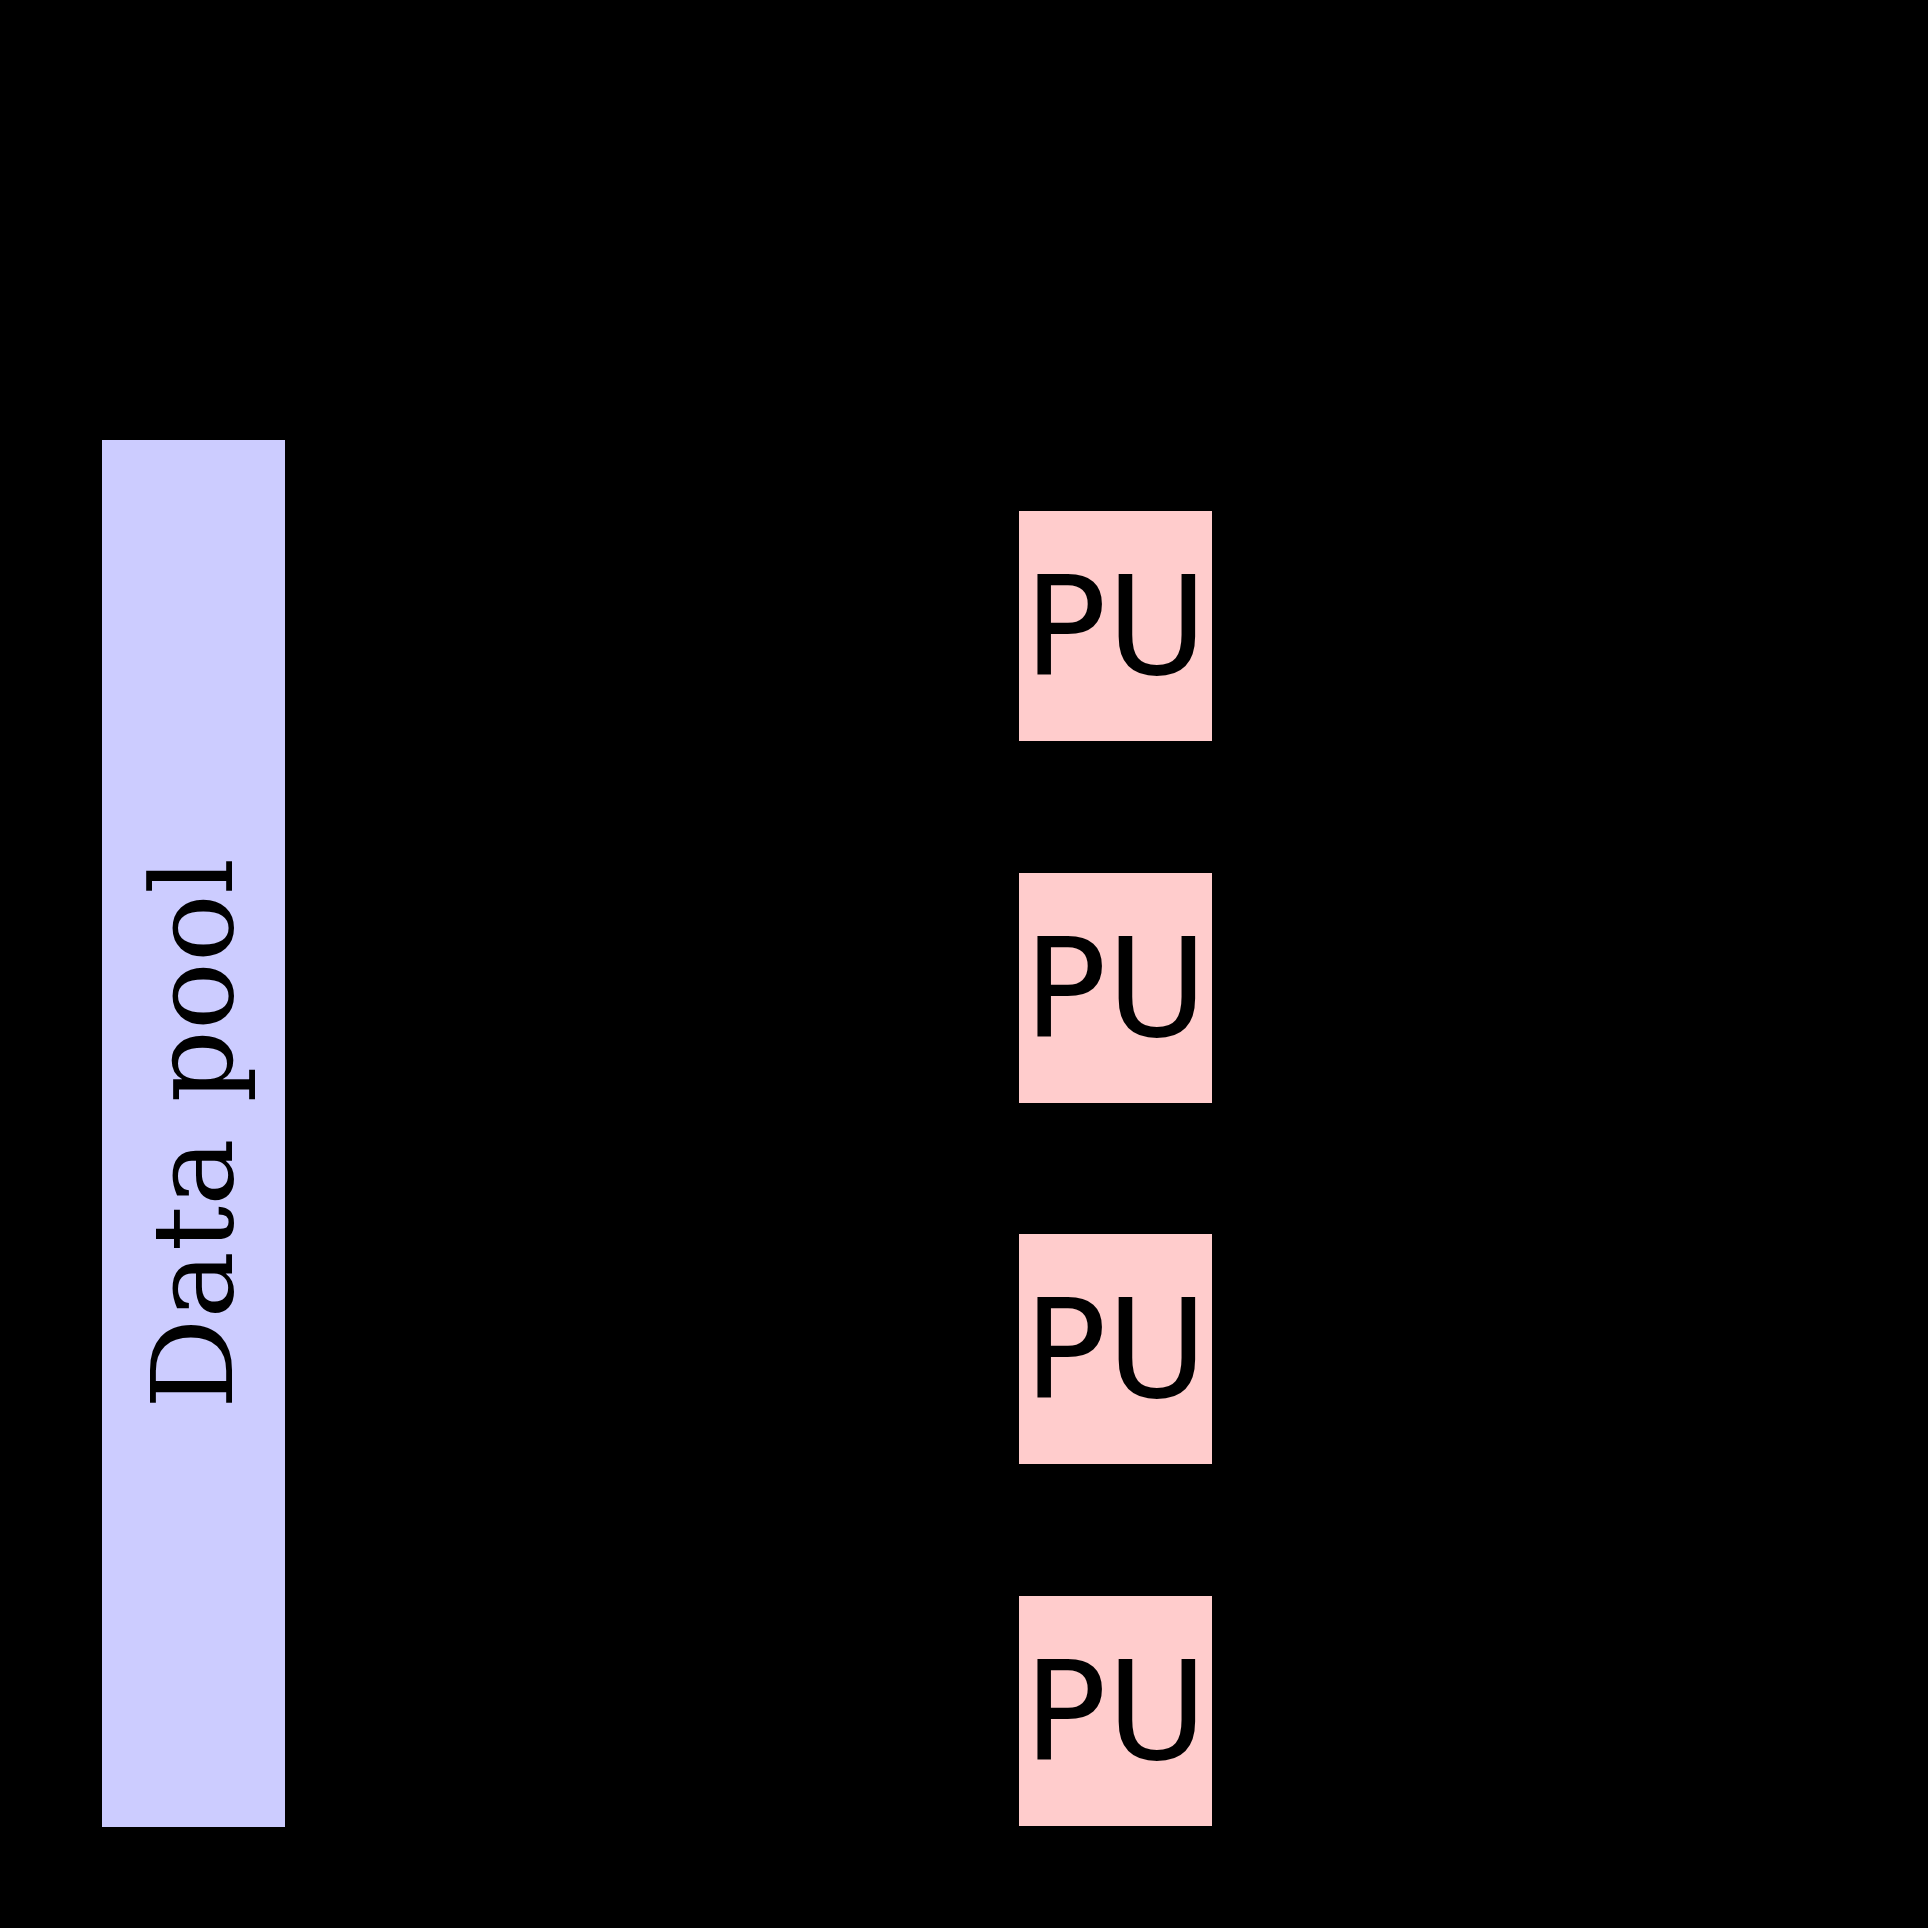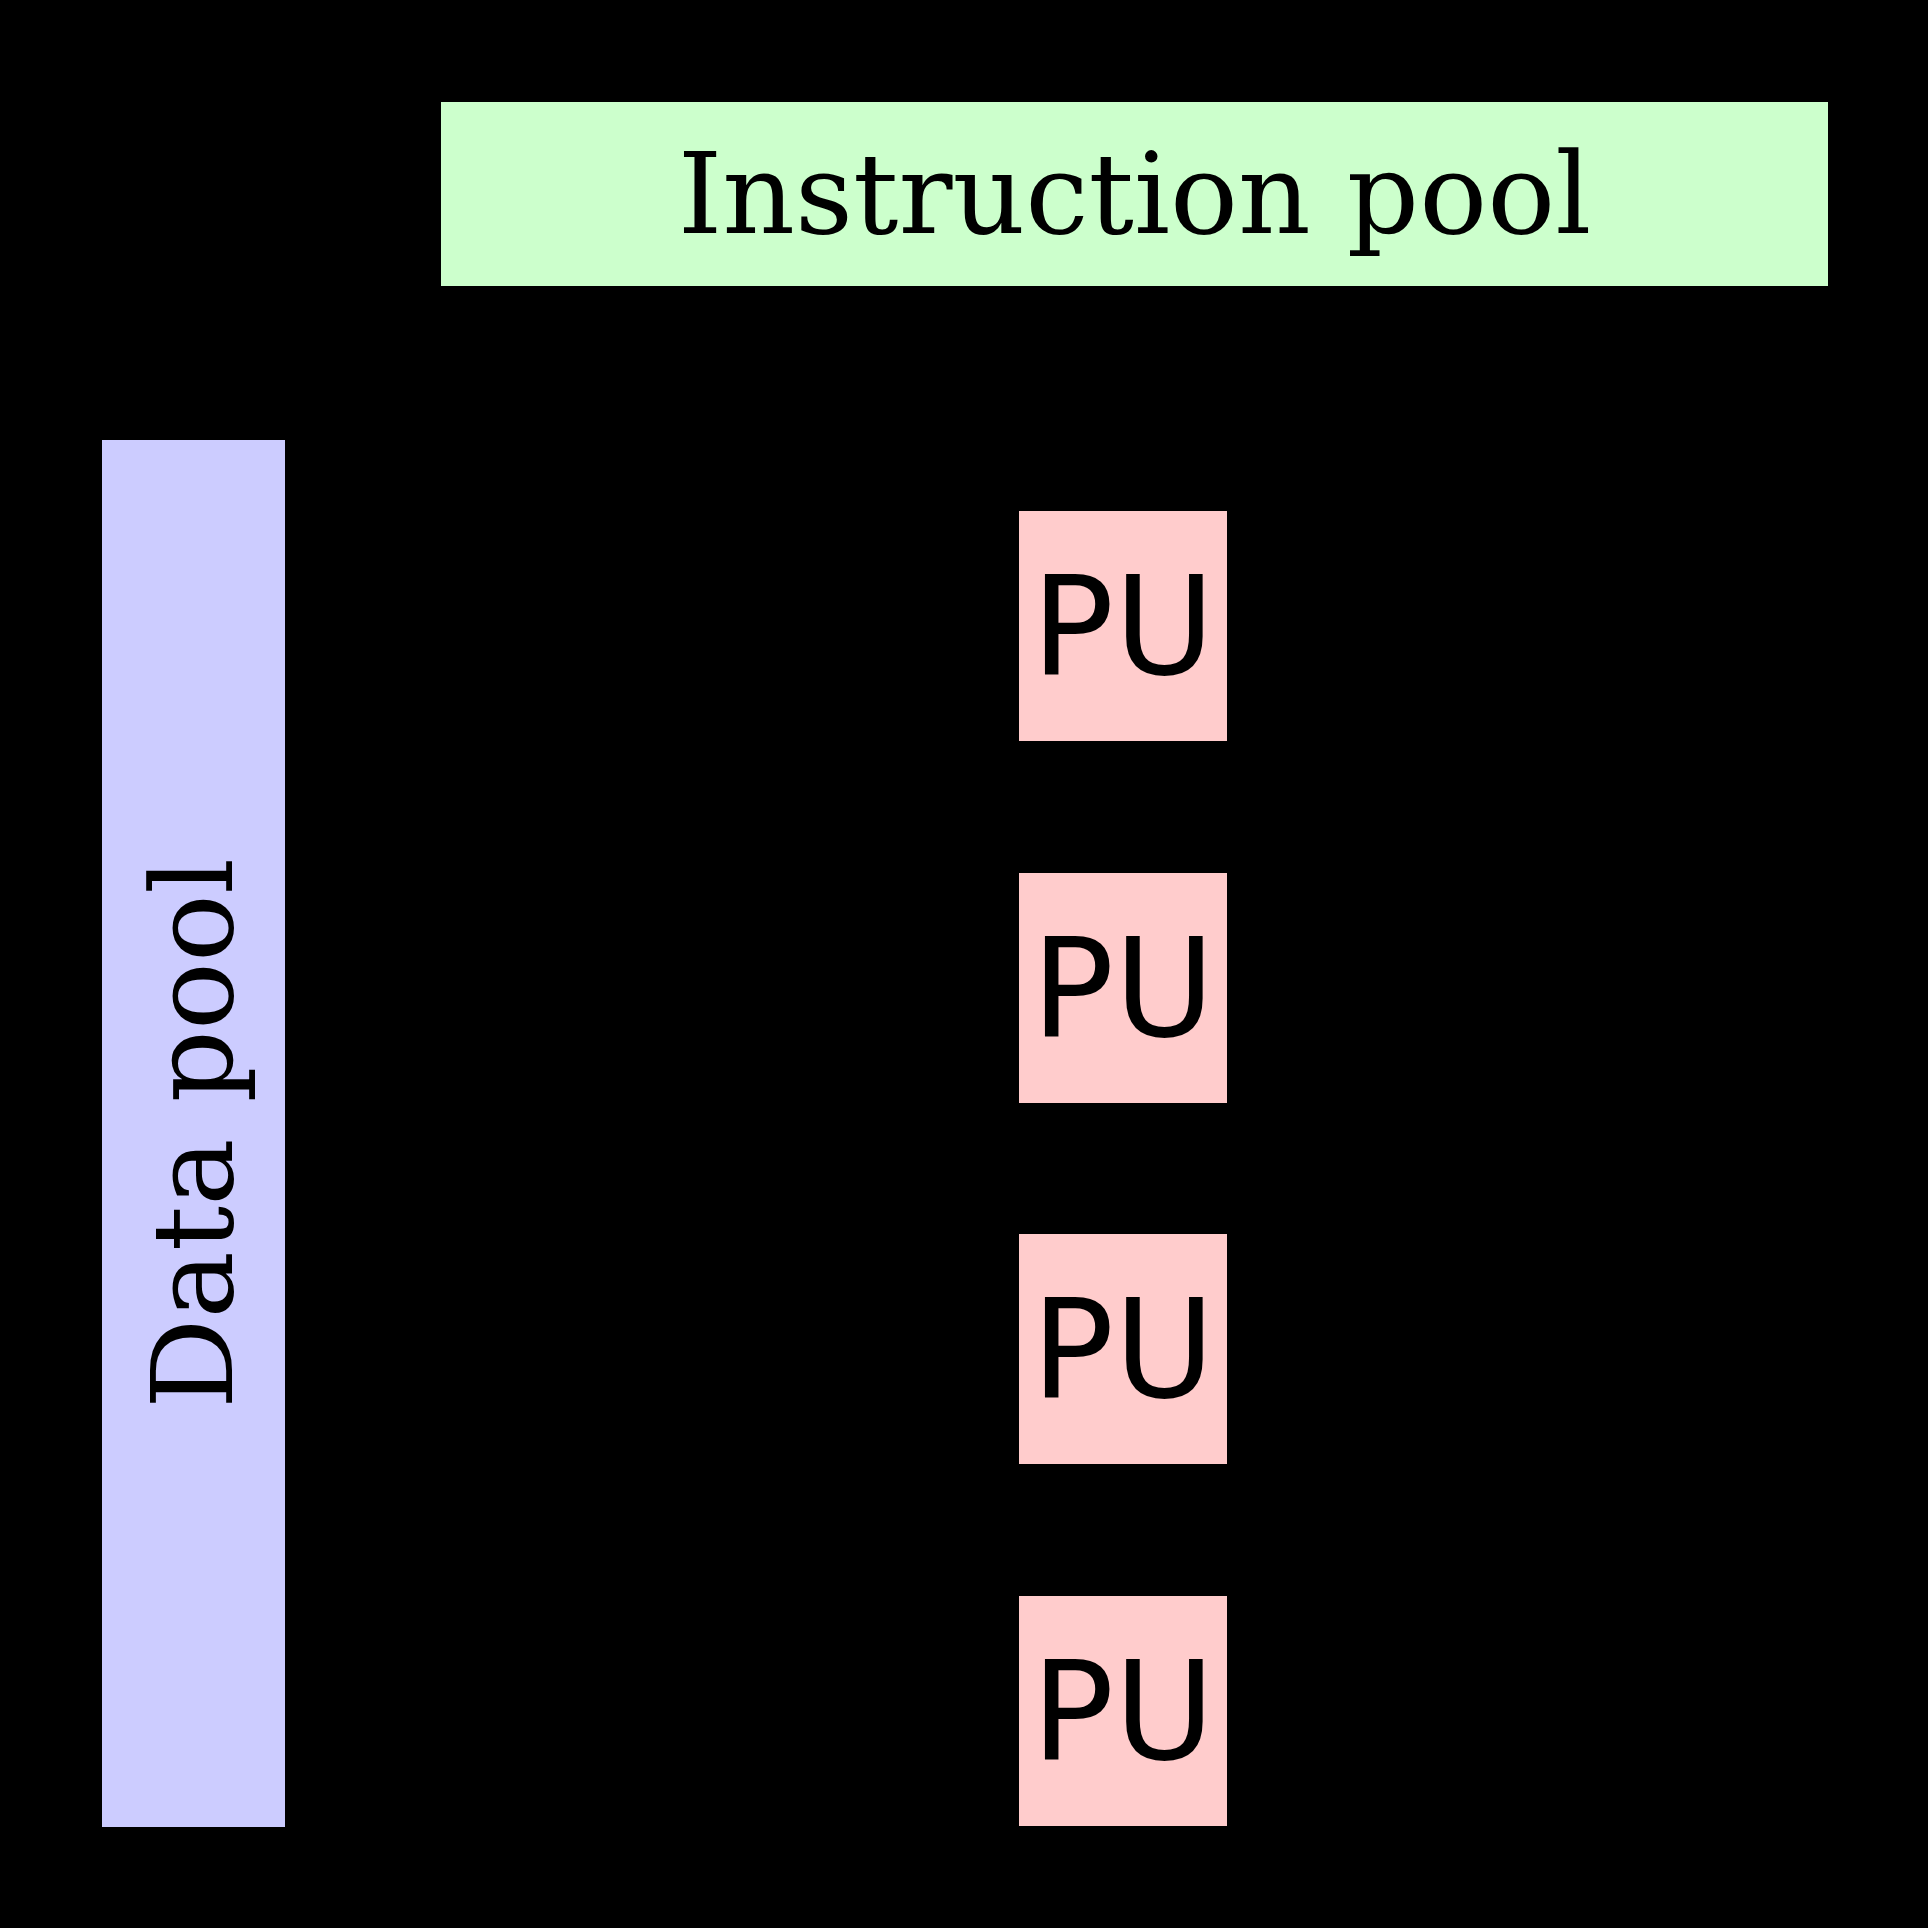--- a/index.html
+++ b/index.html
@@ -38,42 +38,39 @@
     left: 102px;
     top: 440px;
     width: 183px;
     height: 1387px;
   }
   .data-pool .pool-label {
     transform: rotate(-90deg);
   }
   .pu {
     left: 1019px;
-    width: 208px;
+    width: 193px;
     height: 230px;
     font-family: "DejaVu Sans", sans-serif;
   }
   .pu-1 { top: 511px; }
   .pu-2 { top: 873px; }
   .pu-3 { top: 1234px; }
   .pu-4 { top: 1596px; }
   .pu-label {
     font-size: 137px;
     line-height: 1;
     white-space: nowrap;
   }
 </style>
 </head>
 <body>
 
 <div class="stage" style="background: rgb(0, 0, 0);">
 
-  <div class="box instruction-pool" style="background: rgb(204, 255, 204);">
-    <span class="pool-label">Instruction pool</span>
-  </div>
 
   <div class="box data-pool" style="background: rgb(204, 204, 255);">
     <span class="pool-label">Data pool</span>
   </div>
 
   <div class="box pu pu-1" style="background: rgb(255, 204, 204);">
     <span class="pu-label">PU</span>
   </div>
 
   <div class="box pu pu-2" style="background: rgb(255, 204, 204);">

